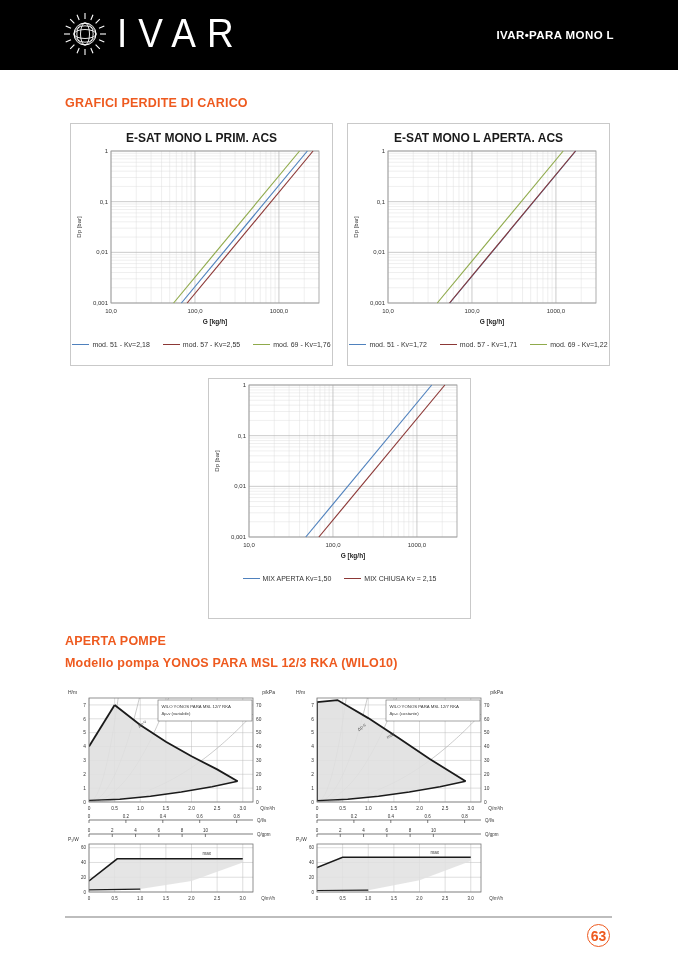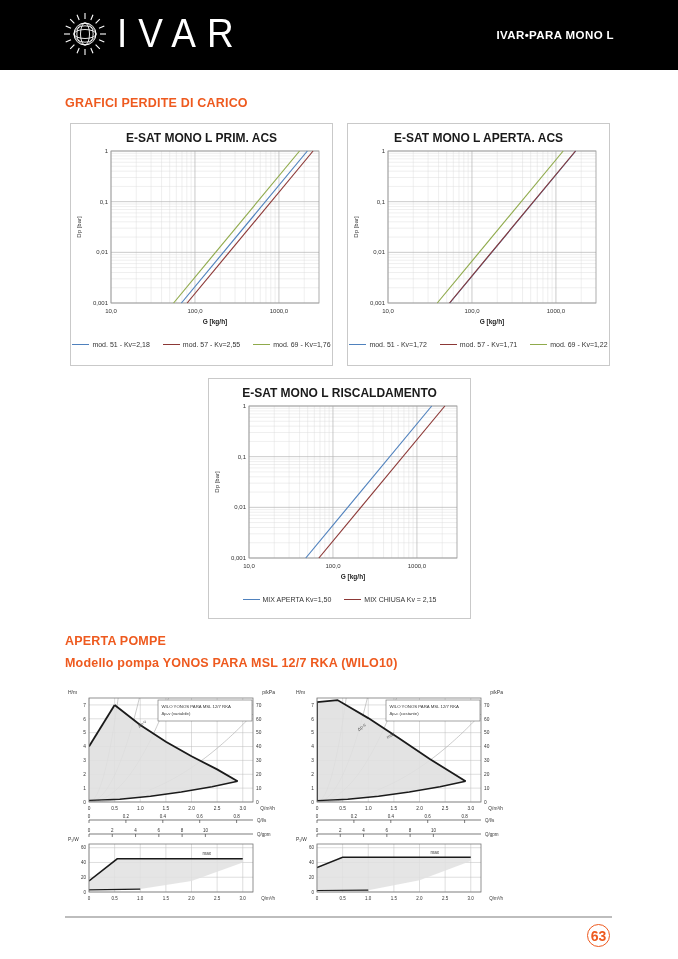--- a/index.html
+++ b/index.html
@@ -228,21 +228,20 @@
           <span>mod. 57 - Kv=1,71</span>
         </span>
         <span class="legend-item">
           <span class="legend-swatch" style="border-top-color: rgb(143, 170, 75);"></span>
           <span>mod. 69 - Kv=1,22</span>
         </span>
       </div>
   </div>
 
   <div class="chart-box" style="left:208px;top:378px;height:241px;">
-    <div class="chart-title">E-SAT MONO L RISCALDAMENTO</div>
     <svg width="261" height="192">
         <line x1="65.27701822379873" y1="4" x2="65.27701822379873" y2="156" stroke="#dcdcdc" stroke-width="0.45"></line>
         <line x1="80.06312601476627" y1="4" x2="80.06312601476627" y2="156" stroke="#dcdcdc" stroke-width="0.45"></line>
         <line x1="90.55403644759747" y1="4" x2="90.55403644759747" y2="156" stroke="#dcdcdc" stroke-width="0.45"></line>
         <line x1="98.69141876881812" y1="4" x2="98.69141876881812" y2="156" stroke="#dcdcdc" stroke-width="0.45"></line>
         <line x1="105.340144238565" y1="4" x2="105.340144238565" y2="156" stroke="#dcdcdc" stroke-width="0.45"></line>
         <line x1="110.96156152552113" y1="4" x2="110.96156152552113" y2="156" stroke="#dcdcdc" stroke-width="0.45"></line>
         <line x1="115.83105467139619" y1="4" x2="115.83105467139619" y2="156" stroke="#dcdcdc" stroke-width="0.45"></line>
         <line x1="120.12625202953254" y1="4" x2="120.12625202953254" y2="156" stroke="#dcdcdc" stroke-width="0.45"></line>
         <line x1="149.24545521641556" y1="4" x2="149.24545521641556" y2="156" stroke="#dcdcdc" stroke-width="0.45"></line>
@@ -304,21 +303,21 @@
           <span>MIX APERTA Kv=1,50</span>
         </span>
         <span class="legend-item">
           <span class="legend-swatch" style="border-top-color: rgb(140, 56, 54);"></span>
           <span>MIX CHIUSA Kv = 2,15</span>
         </span>
       </div>
   </div>
 
   <div class="sec-title" style="top:634px;">APERTA POMPE</div>
-  <div class="sec-title" style="top:656px;">Modello pompa YONOS PARA MSL 12/7 RKA (WILO10)</div>
+  <div class="sec-title" style="top:656px;">Modello pompa YONOS PARA MSL 12/3 RKA (WILO10)</div>
 
   <div class="pump-box" style="left:63px;top:686px;">
     <svg width="215" height="222">
         <line x1="26" y1="12" x2="26" y2="116" stroke="#bcbcbc" stroke-width="0.5"></line>
         <line x1="51.625" y1="12" x2="51.625" y2="116" stroke="#bcbcbc" stroke-width="0.5"></line>
         <line x1="77.25" y1="12" x2="77.25" y2="116" stroke="#bcbcbc" stroke-width="0.5"></line>
         <line x1="102.875" y1="12" x2="102.875" y2="116" stroke="#bcbcbc" stroke-width="0.5"></line>
         <line x1="128.5" y1="12" x2="128.5" y2="116" stroke="#bcbcbc" stroke-width="0.5"></line>
         <line x1="154.125" y1="12" x2="154.125" y2="116" stroke="#bcbcbc" stroke-width="0.5"></line>
         <line x1="179.75" y1="12" x2="179.75" y2="116" stroke="#bcbcbc" stroke-width="0.5"></line>

